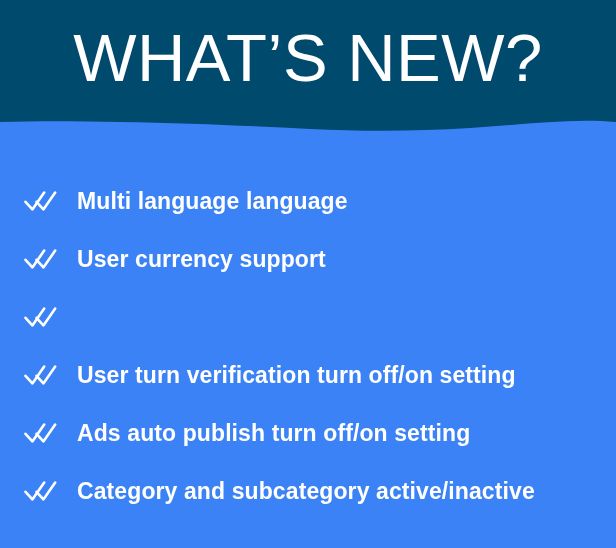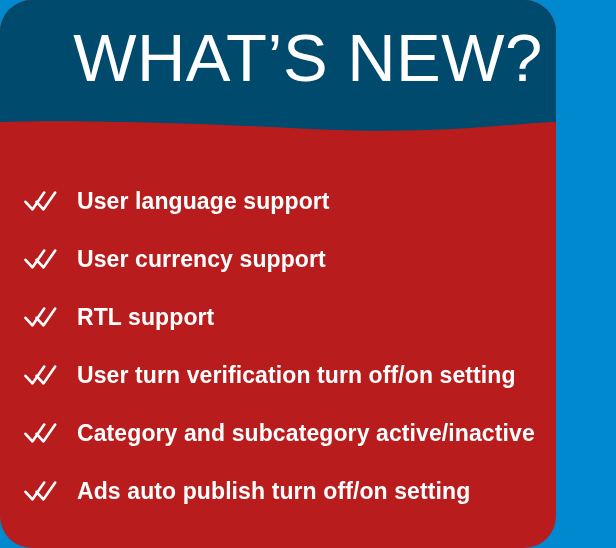--- a/index.html
+++ b/index.html
@@ -9,25 +9,24 @@
   }
   body {
     width: 616px;
     height: 548px;
     overflow: hidden;
     font-family: "Liberation Sans", sans-serif;
     background: #0089ce;
   }
   #banner {
     position: relative;
-    width: 556px;
+    width: 616px;
     height: 548px;
-    background: #b91c1c;
+    background: #3b82f6;
     overflow: hidden;
-    border-radius: 32px;
   }
   
   #header-wave {
     position: absolute;
     top: 0;
     left: 0;
     width: 616px;
     height: 140px;
     display: block;
   }
@@ -100,57 +99,56 @@
 
   <div id="header-title">WHAT’S NEW?</div>
 
   <ul id="feature-list">
 
     <li class="feature-row">
       <svg class="check-icon" viewBox="0 0 34 24" aria-hidden="true">
         <path d="M1.5 12.8 L8.4 20.4 L20.2 3.6" fill="none" stroke="#ffffff" stroke-width="2.6" stroke-linecap="round" stroke-linejoin="round"></path>
         <path d="M12.5 12.8 L19.4 20.4 L31.2 3.6" fill="none" stroke="#ffffff" stroke-width="2.6" stroke-linecap="round" stroke-linejoin="round"></path>
       </svg>
-      <span class="feature-label">User language support</span>
+      <span class="feature-label">Multi language language</span>
     </li>
 
     <li class="feature-row">
       <svg class="check-icon" viewBox="0 0 34 24" aria-hidden="true">
         <path d="M1.5 12.8 L8.4 20.4 L20.2 3.6" fill="none" stroke="#ffffff" stroke-width="2.6" stroke-linecap="round" stroke-linejoin="round"></path>
         <path d="M12.5 12.8 L19.4 20.4 L31.2 3.6" fill="none" stroke="#ffffff" stroke-width="2.6" stroke-linecap="round" stroke-linejoin="round"></path>
       </svg>
       <span class="feature-label">User currency support</span>
     </li>
 
     <li class="feature-row">
       <svg class="check-icon" viewBox="0 0 34 24" aria-hidden="true">
         <path d="M1.5 12.8 L8.4 20.4 L20.2 3.6" fill="none" stroke="#ffffff" stroke-width="2.6" stroke-linecap="round" stroke-linejoin="round"></path>
         <path d="M12.5 12.8 L19.4 20.4 L31.2 3.6" fill="none" stroke="#ffffff" stroke-width="2.6" stroke-linecap="round" stroke-linejoin="round"></path>
       </svg>
-      <span class="feature-label">RTL support</span>
     </li>
 
     <li class="feature-row">
       <svg class="check-icon" viewBox="0 0 34 24" aria-hidden="true">
         <path d="M1.5 12.8 L8.4 20.4 L20.2 3.6" fill="none" stroke="#ffffff" stroke-width="2.6" stroke-linecap="round" stroke-linejoin="round"></path>
         <path d="M12.5 12.8 L19.4 20.4 L31.2 3.6" fill="none" stroke="#ffffff" stroke-width="2.6" stroke-linecap="round" stroke-linejoin="round"></path>
       </svg>
       <span class="feature-label">User turn verification turn off/on setting</span>
     </li>
 
     <li class="feature-row">
       <svg class="check-icon" viewBox="0 0 34 24" aria-hidden="true">
         <path d="M1.5 12.8 L8.4 20.4 L20.2 3.6" fill="none" stroke="#ffffff" stroke-width="2.6" stroke-linecap="round" stroke-linejoin="round"></path>
         <path d="M12.5 12.8 L19.4 20.4 L31.2 3.6" fill="none" stroke="#ffffff" stroke-width="2.6" stroke-linecap="round" stroke-linejoin="round"></path>
       </svg>
-      <span class="feature-label">Category and subcategory active/inactive</span>
+      <span class="feature-label">Ads auto publish turn off/on setting</span>
     </li>
 
     <li class="feature-row">
       <svg class="check-icon" viewBox="0 0 34 24" aria-hidden="true">
         <path d="M1.5 12.8 L8.4 20.4 L20.2 3.6" fill="none" stroke="#ffffff" stroke-width="2.6" stroke-linecap="round" stroke-linejoin="round"></path>
         <path d="M12.5 12.8 L19.4 20.4 L31.2 3.6" fill="none" stroke="#ffffff" stroke-width="2.6" stroke-linecap="round" stroke-linejoin="round"></path>
       </svg>
-      <span class="feature-label">Ads auto publish turn off/on setting</span>
+      <span class="feature-label">Category and subcategory active/inactive</span>
     </li>
 
   </ul>
 </div>
 
 </body></html>

